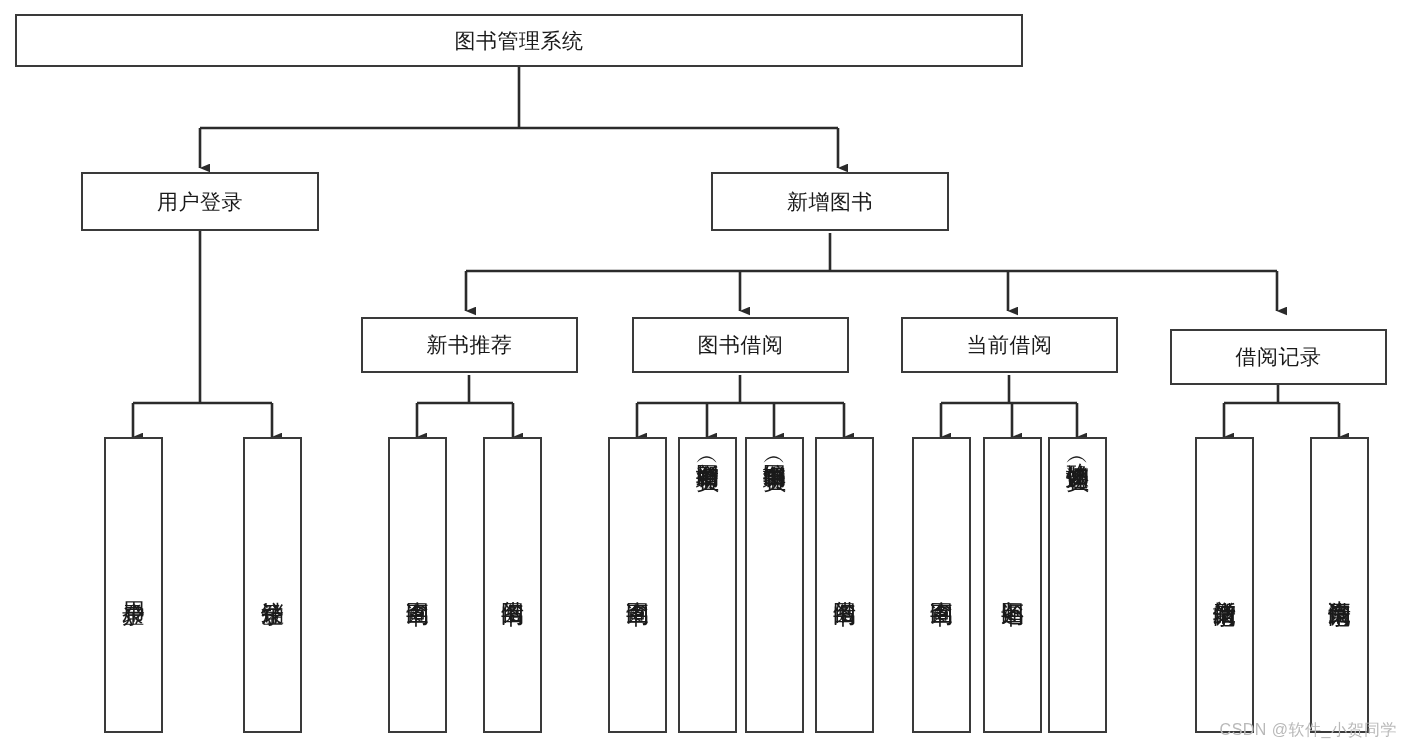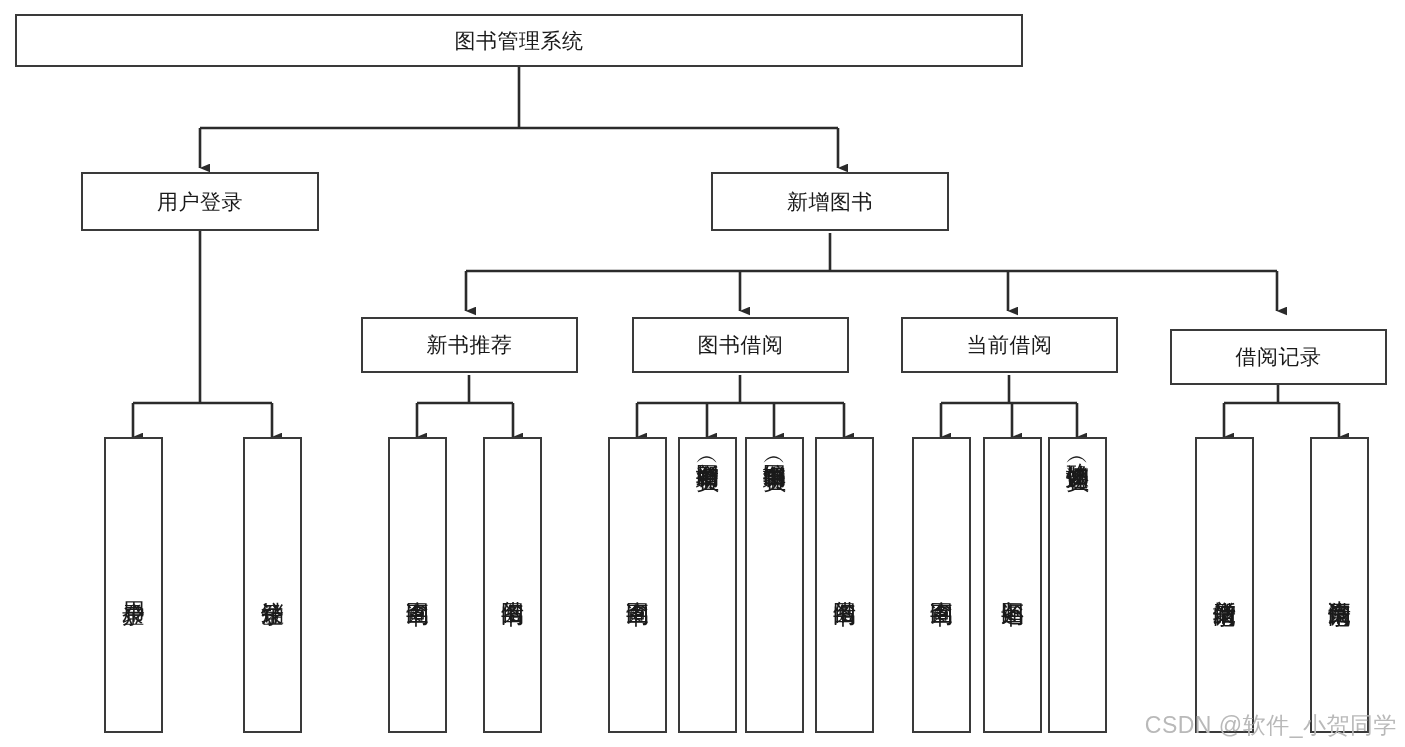--- a/index.html
+++ b/index.html
@@ -60,21 +60,21 @@
     white-space: nowrap;
   }
   .node-v.v-center {
     align-items: center;
     padding-top: 0;
   }
   #watermark {
     position: absolute;
     right: 8px;
     bottom: 6px;
-    font-size: 23px;
+    font-size: 16px;
     color: #b9b9b9;
     letter-spacing: 0.5px;
     white-space: nowrap;
     user-select: none;
   }
 </style>
 </head>
 <body>
 
 <div id="diagram-root">

